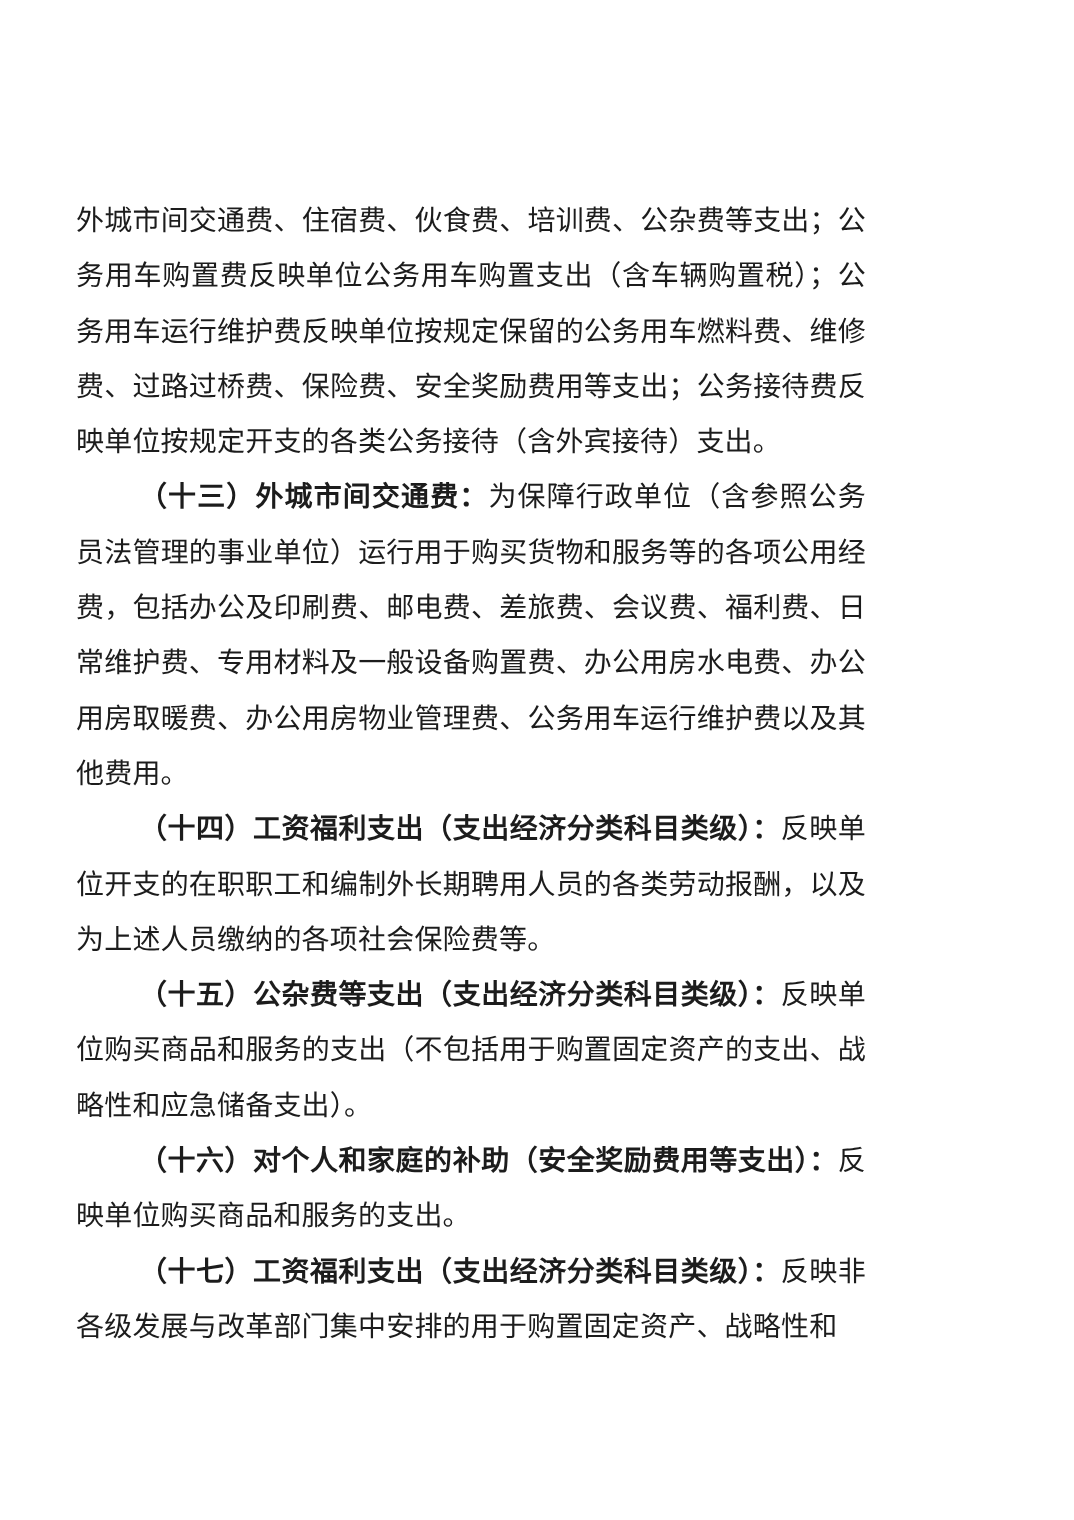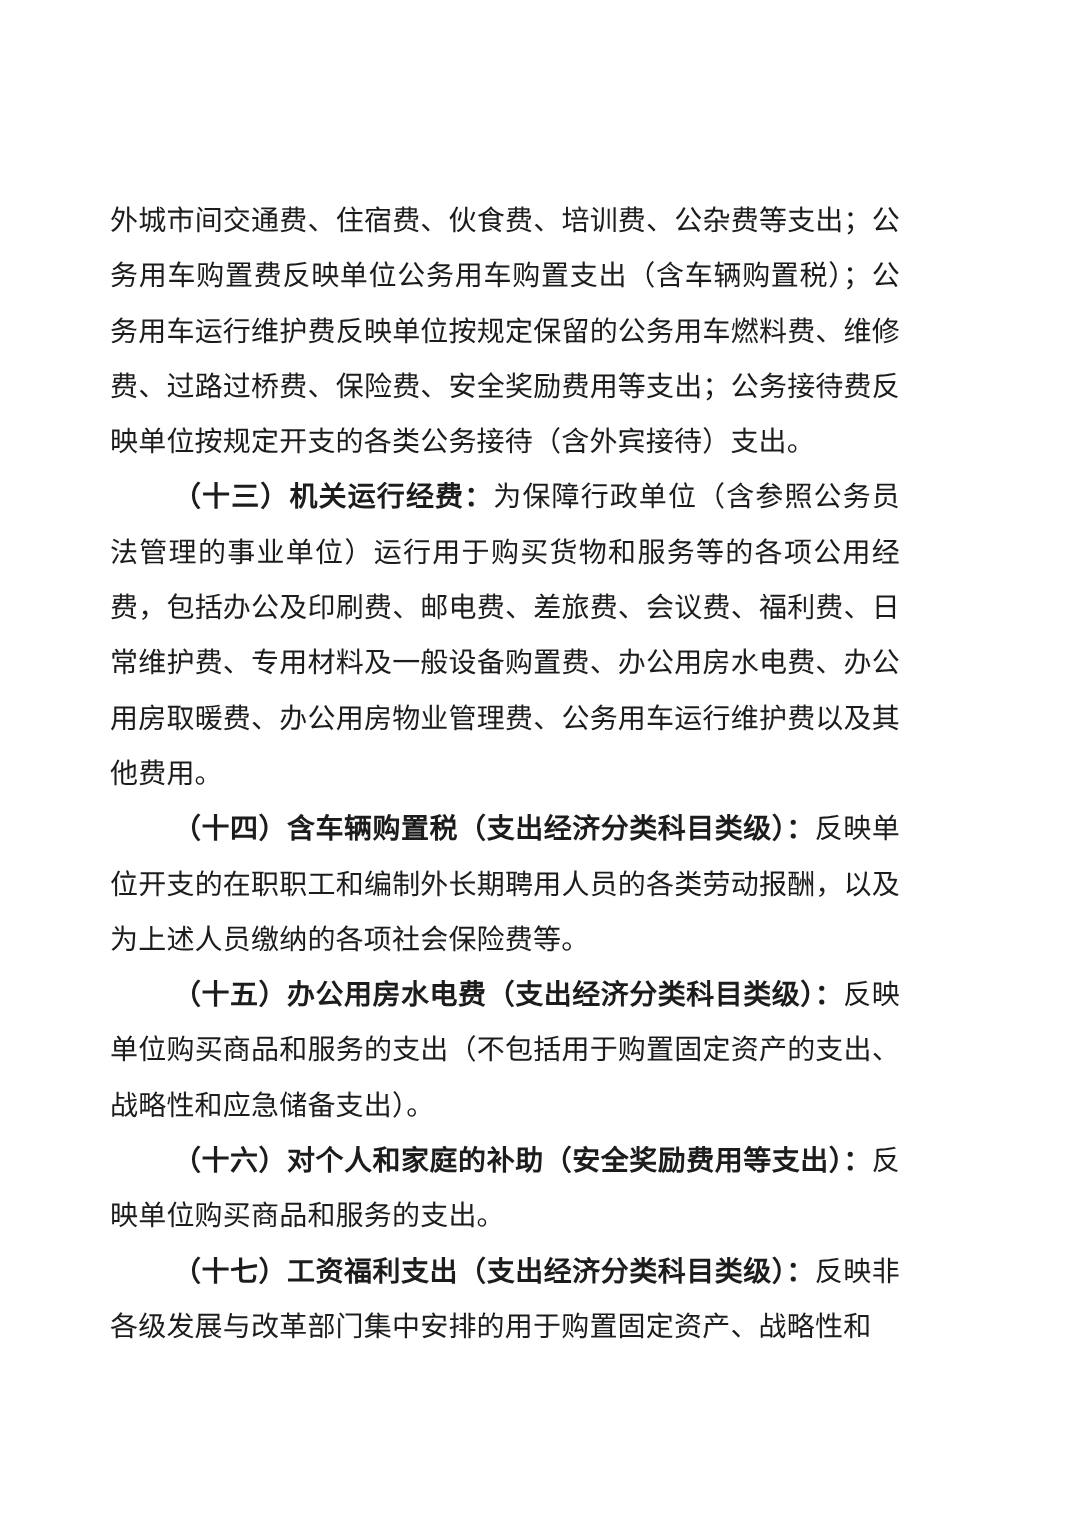--- a/index.html
+++ b/index.html
@@ -7,21 +7,21 @@
     padding: 0;
     background: #ffffff;
   }
   .page {
     position: relative;
     width: 1074px;
     height: 1364px;
     box-sizing: border-box;
     margin: 0 auto;
     background: #ffffff;
-    padding: 193px 139px 0 110px;
+    padding: 193px 139px 0 76px;
     overflow: hidden;
   }
   .doc-body {
     width: 790px;
     color: #1c1c1c;
     font-family: "Liberation Serif", "DejaVu Serif", serif;
     font-size: 28px;
     line-height: 55.3px;
     text-align: justify;
     text-justify: inter-ideograph;
@@ -39,24 +39,24 @@
   }
 </style>
 </head>
 <body>
 
 <div class="page">
   <div class="doc-body">
 
     <p class="para"><span>外城市间交通费、住宿费、伙食费、培训费、公杂费等支出；公务用车购置费反映单位公务用车购置支出（含车辆购置税）；公务用车运行维护费反映单位按规定保留的公务用车燃料费、维修费、过路过桥费、保险费、安全奖励费用等支出；公务接待费反映单位按规定开支的各类公务接待（含外宾接待）支出。</span></p>
 
-    <p class="para indent"><span class="head">（十三）机关运行经费：</span><span>为保障行政单位（含参照公务员法管理的事业单位）运行用于购买货物和服务等的各项公用经费，包括办公及印刷费、邮电费、差旅费、会议费、福利费、日常维护费、专用材料及一般设备购置费、办公用房水电费、办公用房取暖费、办公用房物业管理费、公务用车运行维护费以及其他费用。</span></p>
+    <p class="para indent"><span class="head">（十三）外城市间交通费：</span><span>为保障行政单位（含参照公务员法管理的事业单位）运行用于购买货物和服务等的各项公用经费，包括办公及印刷费、邮电费、差旅费、会议费、福利费、日常维护费、专用材料及一般设备购置费、办公用房水电费、办公用房取暖费、办公用房物业管理费、公务用车运行维护费以及其他费用。</span></p>
 
-    <p class="para indent"><span class="head">（十四）含车辆购置税（支出经济分类科目类级）：</span><span>反映单位开支的在职职工和编制外长期聘用人员的各类劳动报酬，以及为上述人员缴纳的各项社会保险费等。</span></p>
+    <p class="para indent"><span class="head">（十四）工资福利支出（支出经济分类科目类级）：</span><span>反映单位开支的在职职工和编制外长期聘用人员的各类劳动报酬，以及为上述人员缴纳的各项社会保险费等。</span></p>
 
-    <p class="para indent"><span class="head">（十五）办公用房水电费（支出经济分类科目类级）：</span><span>反映单位购买商品和服务的支出（不包括用于购置固定资产的支出、战略性和应急储备支出）。</span></p>
+    <p class="para indent"><span class="head">（十五）公杂费等支出（支出经济分类科目类级）：</span><span>反映单位购买商品和服务的支出（不包括用于购置固定资产的支出、战略性和应急储备支出）。</span></p>
 
     <p class="para indent"><span class="head">（十六）对个人和家庭的补助（安全奖励费用等支出）：</span><span>反映单位购买商品和服务的支出。</span></p>
 
     <p class="para indent"><span class="head">（十七）工资福利支出（支出经济分类科目类级）：</span><span>反映非各级发展与改革部门集中安排的用于购置固定资产、战略性和</span></p>
 
   </div>
 </div>
 
 </body></html>

